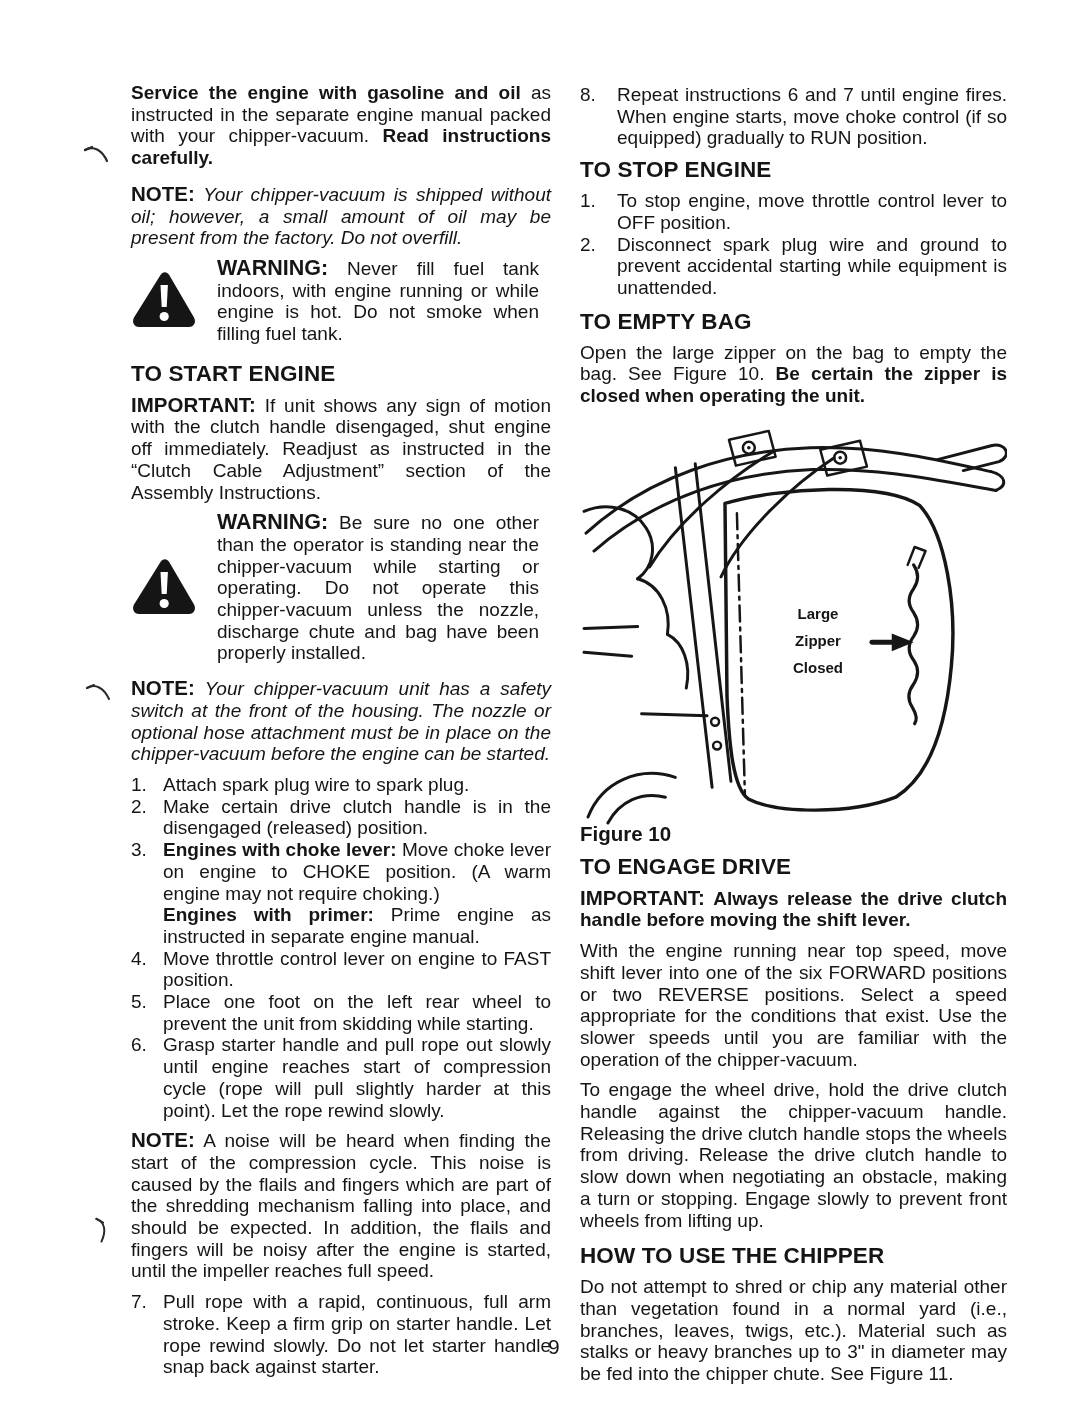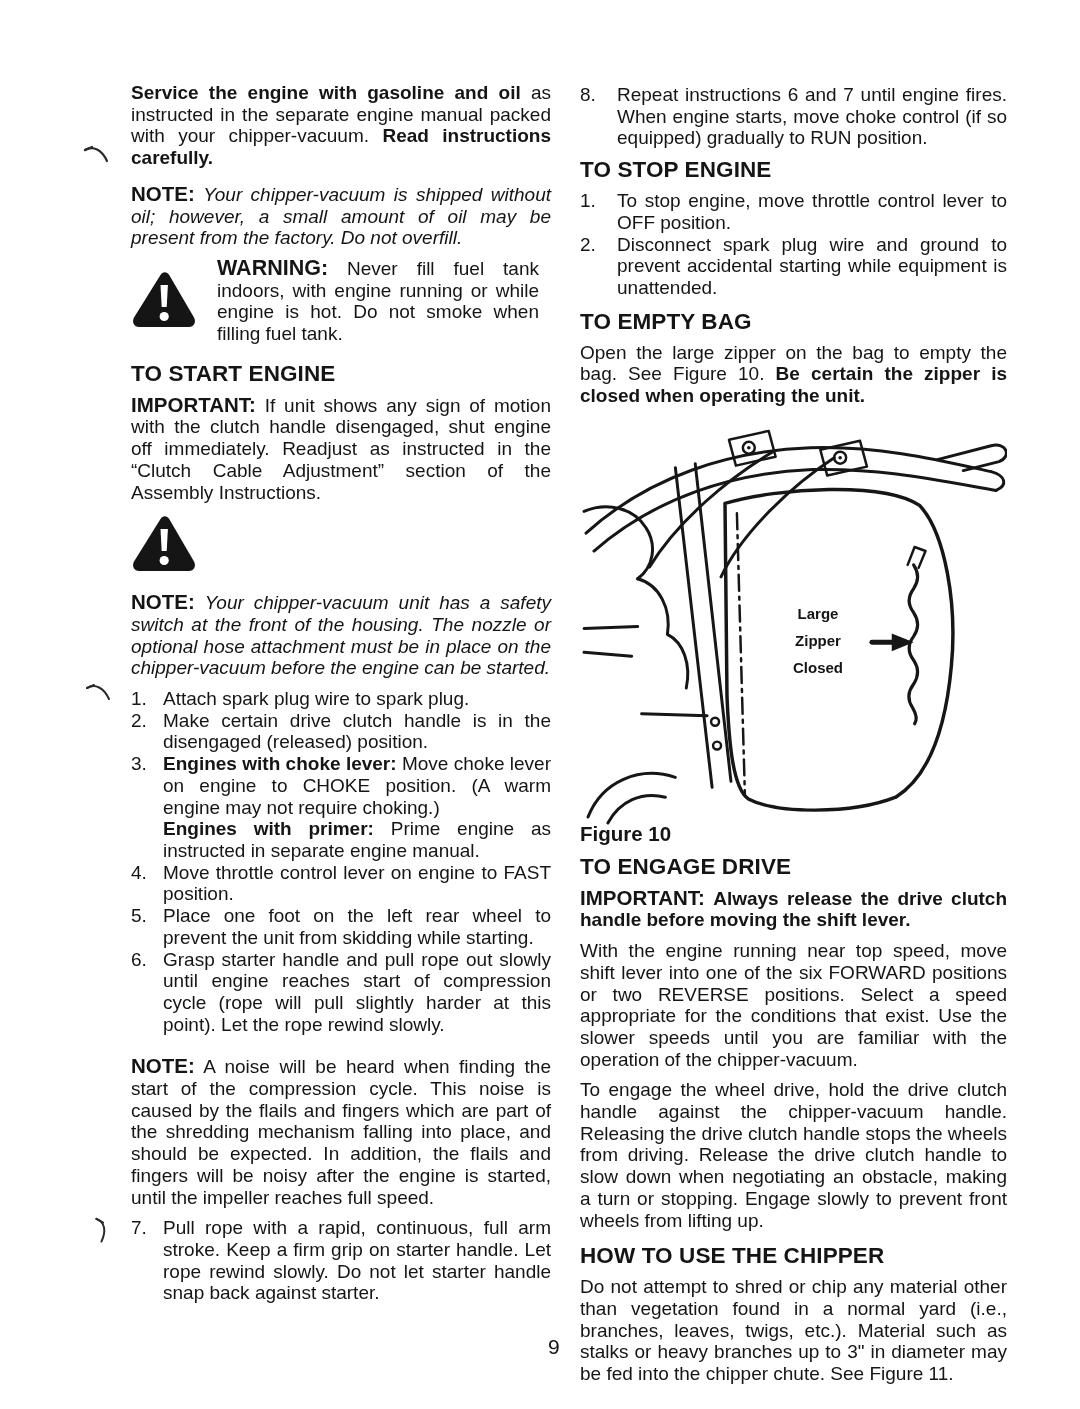--- a/index.html
+++ b/index.html
@@ -100,20 +100,24 @@
     </p>
 
     <div class="warn" style="margin-top:8px">
       <div class="warnicon">
         <svg width="66" height="60" viewBox="0 0 66 60">
           <path d="M29.5 5 C32 1 36 1.5 38.5 5.5 L63 47.5 C65.5 52 62.8 57 58 57 L8 57 C3.2 57 0.5 52 3 47.5 Z" fill="#151515"></path>
           <path d="M29.5 15 h7.4 l-1.2 22 h-5 Z" fill="#ffffff"></path>
           <circle cx="33.2" cy="46.5" r="4.6" fill="#ffffff"></circle>
         </svg>
       </div>
+      <p class="body">
+        <span class="warnlbl">WARNING:</span>
+        <span>Be sure no one other than the operator is standing near the chipper-vacuum while starting or operating. Do not operate this chipper-vacuum unless the nozzle, discharge chute and bag have been properly installed.</span>
+      </p>
     </div>
 
     <p class="body">
       <span class="lbl">NOTE:</span>
       <span class="i">Your chipper-vacuum unit has a safety switch at the front of the housing. The nozzle or optional hose attachment must be in place on the chipper-vacuum before the engine can be started.</span>
     </p>
 
     <div class="steps">
       <div class="step">
         <span class="num">1.</span>
@@ -143,21 +147,21 @@
       <div class="step">
         <span class="num">5.</span>
         <div class="stext">Place one foot on the left rear wheel to prevent the unit from skidding while starting.</div>
       </div>
       <div class="step">
         <span class="num">6.</span>
         <div class="stext">Grasp starter handle and pull rope out slowly until engine reaches start of compression cycle (rope will pull slightly harder at this point). Let the rope rewind slowly.</div>
       </div>
     </div>
 
-    <p class="body" style="margin-top:20px">
+    <p class="body" style="margin-top:8px">
       <span class="lbl">NOTE:</span>
       <span>A noise will be heard when finding the start of the compression cycle. This noise is caused by the flails and fingers which are part of the shredding mechanism falling into place, and should be expected. In addition, the flails and fingers will be noisy after the engine is started, until the impeller reaches full speed.</span>
     </p>
 
     <div class="step">
       <span class="num">7.</span>
       <div class="stext">Pull rope with a rapid, continuous, full arm stroke. Keep a firm grip on starter handle. Let rope rewind slowly. Do not let starter handle snap back against starter.</div>
     </div>
 
   </div>

